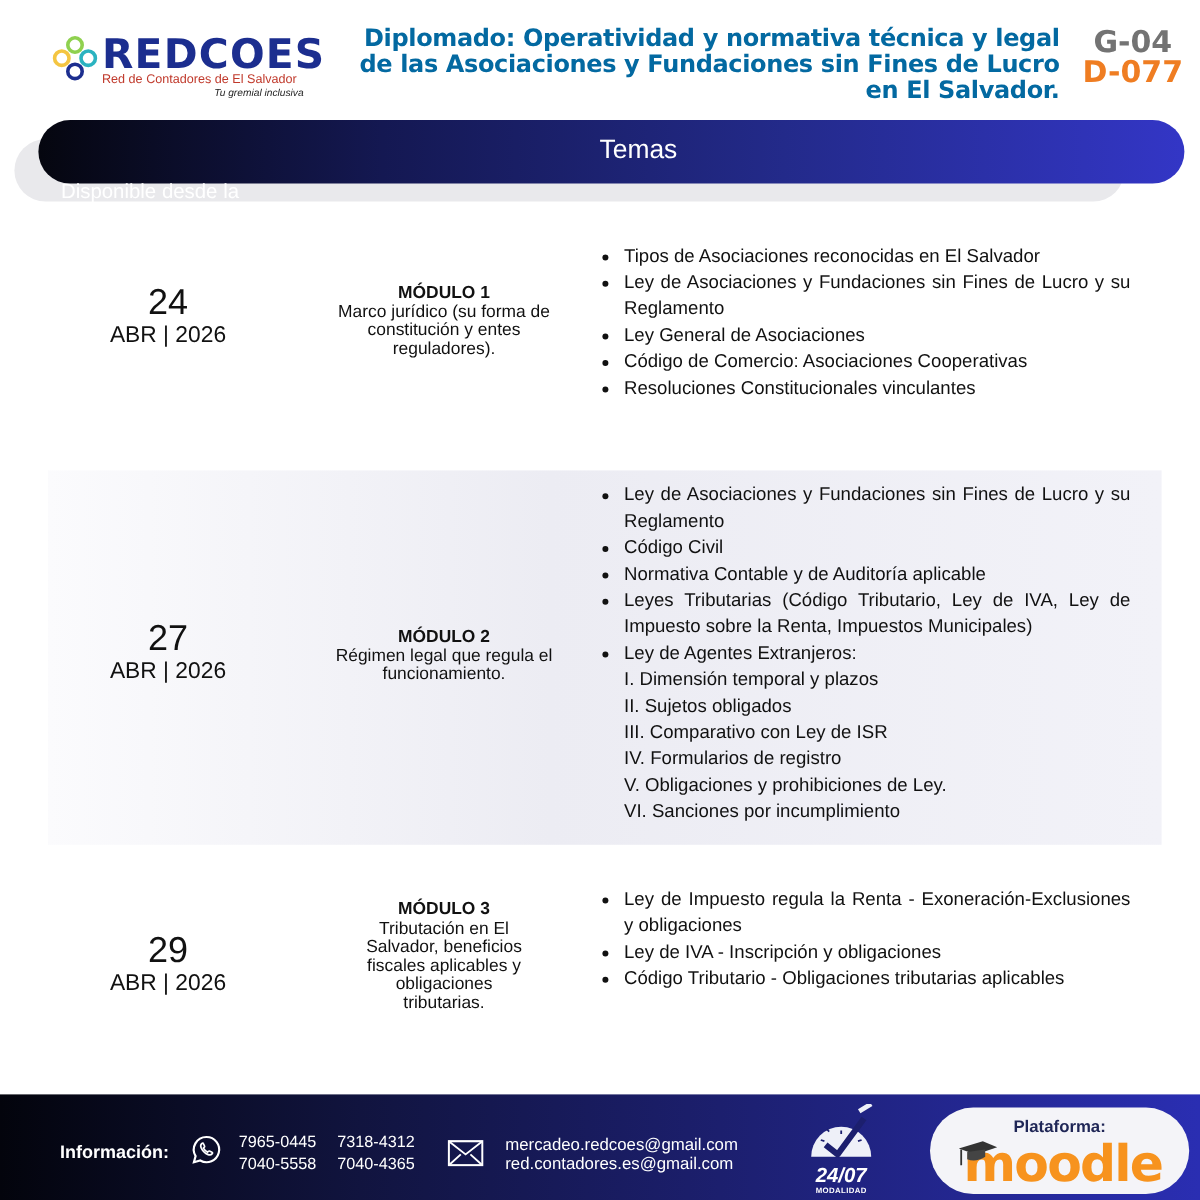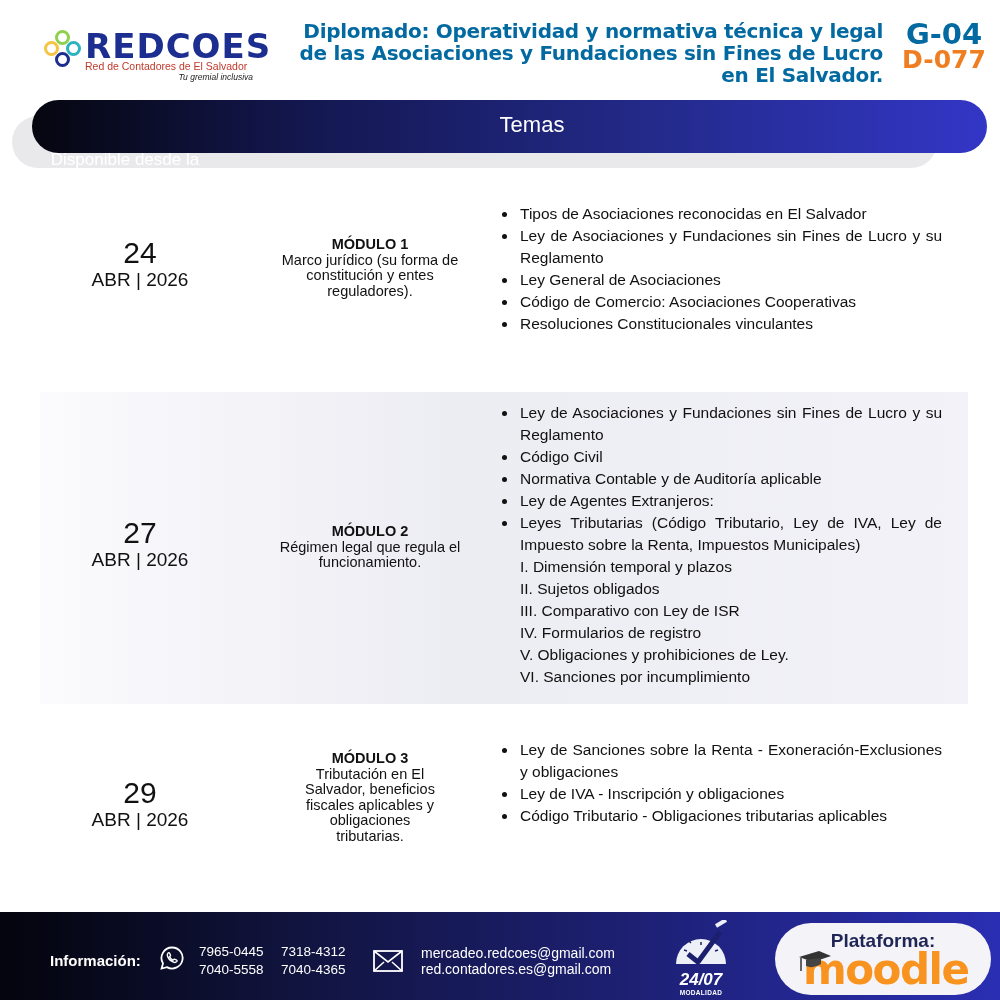--- a/index.html
+++ b/index.html
@@ -9,21 +9,21 @@
   
   .logo { position: absolute; left: 44px; top: 28px; width: 215px; height: 54px; }
   .logo-rings { position: absolute; left: 0; top: 2px; width: 38px; height: 38px; }
   .ring { position: absolute; width: 15px; height: 15px; border-radius: 50%; border: 3px solid; }
   .logo-word { position: absolute; left: 41px; top: -2px; font-weight: 900; font-size: 34px; letter-spacing: 1px; color: #1c2e8f; font-family: "DejaVu Sans", sans-serif; }
   .logo-sub { position: absolute; left: 41px; top: 32px; font-size: 10.5px; color: #c0392b; white-space: nowrap; }
   .logo-tag { position: absolute; right: 6px; top: 44px; font-size: 8.5px; font-style: italic; color: #222; }
 
   .title { position: absolute; left: 288px; top: 20px; width: 595px; text-align: right; font-weight: 700; font-size: 20px; line-height: 22px; color: #0369a1; font-family: "DejaVu Sans", sans-serif; letter-spacing: -0.3px; }
   .code { position: absolute; left: 900px; top: 22px; width: 88px; text-align: center; font-weight: 900; font-family: "DejaVu Sans", sans-serif; line-height: 25px; }
-  .code-g { font-size: 29px; color: #0369a1; }
+  .code-g { font-size: 25px; color: #737373; }
   .code-d { font-size: 25px; color: #ef7d22; }
 
   
   .bar-shadow { position: absolute; left: 12px; top: 116px; width: 925px; height: 52px; border-radius: 26px; background: #e9e9ec; }
   .bar { position: absolute; left: 32px; top: 100px; width: 955px; height: 53px; border-radius: 27px;
          background: linear-gradient(90deg, #05060f 0%, #141852 30%, #232a8a 65%, #3336c6 100%); color: #fff; }
   .bar-col1 { position: absolute; left: 18px; top: 6px; width: 150px; text-align: center; font-size: 17px; line-height: 20px; margin-top: 44px; }
   .bar-col2 { position: absolute; left: 390px; top: 12px; width: 220px; text-align: center; font-size: 22px; }
 
   
@@ -45,21 +45,21 @@
             background: linear-gradient(90deg, #03040c 0%, #11143f 30%, #1c1f6e 60%, #2a2eb2 100%); color: #fff; }
   .info-label { position: absolute; left: 50px; top: 40px; font-weight: 700; font-size: 15px; }
   .wa-icon { position: absolute; left: 159px; top: 33px; width: 26px; height: 26px; }
   .phones { position: absolute; left: 199px; top: 31px; font-size: 13.5px; line-height: 18px; display: grid; grid-template-columns: 82px 82px; }
   .mail-icon { position: absolute; left: 373px; top: 38px; width: 30px; height: 22px; }
   .emails { position: absolute; left: 421px; top: 34px; font-size: 14px; line-height: 15.5px; }
   .clock { position: absolute; left: 670px; top: 8px; width: 62px; height: 80px; text-align: center; }
   .clock-num { position: absolute; left: 0; top: 50px; width: 62px; font-style: italic; font-weight: 900; font-size: 17px; }
   .clock-lab { position: absolute; left: 0; top: 69px; width: 62px; font-weight: 700; font-size: 6.5px; letter-spacing: 0.3px; }
   .platform { position: absolute; left: 775px; top: 11px; width: 216px; height: 72px; border-radius: 36px; background: #f4f4f8; }
-  .platform-lab { position: absolute; left: 0; top: 7px; width: 100%; text-align: center; font-weight: 700; font-size: 19px; color: #1f2656; }
+  .platform-lab { position: absolute; left: 0; top: 7px; width: 100%; text-align: center; font-weight: 700; font-size: 14px; color: #1f2656; }
   .moodle { position: absolute; left: 28px; top: 22px; font-weight: 900; font-size: 42px; color: #f7931e; font-family: "DejaVu Sans", sans-serif; letter-spacing: -1.5px; }
   .cap { position: absolute; left: 22px; top: 26px; width: 36px; height: 26px; }
 </style>
 </head>
 <body>
 
 <div class="logo">
   <div class="logo-rings">
     <div class="ring" style="left:11px;top:0;border-color:#8fd14f;"></div>
     <div class="ring" style="left:0;top:11px;border-color:#f4c542;"></div>
@@ -108,42 +108,42 @@
     <div class="date-mon">ABR | 2026</div>
   </div>
   <div class="mod" style="top:132px;">
     <div class="mod-title">MÓDULO 2</div>
     <div>Régimen legal que regula el funcionamiento.</div>
   </div>
   <ul class="topics" style="top:10px;">
     <li>Ley de Asociaciones y Fundaciones sin Fines de Lucro y su Reglamento</li>
     <li>Código Civil</li>
     <li>Normativa Contable y de Auditoría aplicable</li>
+    <li>Leyes Tributarias (Código Tributario, Ley de IVA, Ley de Impuesto sobre la Renta, Impuestos Municipales)</li>
     <li>Ley de Agentes Extranjeros:</li>
-    <li>Leyes Tributarias (Código Tributario, Ley de IVA, Ley de Impuesto sobre la Renta, Impuestos Municipales)</li>
     <li class="sub">I. Dimensión temporal y plazos</li>
     <li class="sub">II. Sujetos obligados</li>
     <li class="sub">III. Comparativo con Ley de ISR</li>
     <li class="sub">IV. Formularios de registro</li>
     <li class="sub">V. Obligaciones y prohibiciones de Ley.</li>
     <li class="sub">VI. Sanciones por incumplimiento</li>
   </ul>
 </div>
 
 <div class="row" style="top:735px;height:120px;">
   <div class="date" style="top:42px;">
     <div class="date-day">29</div>
     <div class="date-mon">ABR | 2026</div>
   </div>
   <div class="mod" style="top:16px;">
     <div class="mod-title">MÓDULO 3</div>
     <div style="padding:0 26px;">Tributación en El Salvador, beneficios fiscales aplicables y obligaciones tributarias.</div>
   </div>
   <ul class="topics" style="top:4px;">
-    <li>Ley de Sanciones sobre la Renta - Exoneración-Exclusiones y obligaciones</li>
+    <li>Ley de Impuesto regula la Renta - Exoneración-Exclusiones y obligaciones</li>
     <li>Ley de IVA - Inscripción y obligaciones</li>
     <li>Código Tributario - Obligaciones tributarias aplicables</li>
   </ul>
 </div>
 
 <div class="footer">
   <div class="info-label">Información:</div>
 
   <svg class="wa-icon" viewBox="0 0 26 26">
     <path d="M13 2.5a10.5 10.5 0 0 0-9 15.9L2.6 23.5l5.3-1.4A10.5 10.5 0 1 0 13 2.5z" fill="none" stroke="#fff" stroke-width="1.8"></path>

